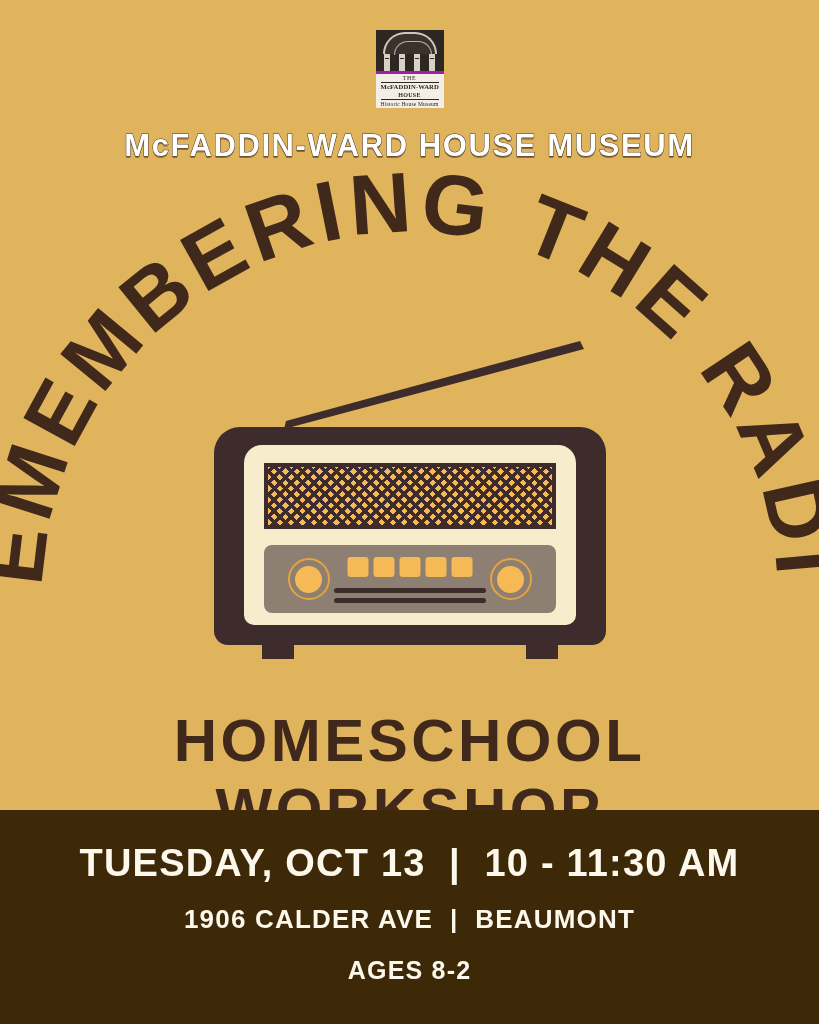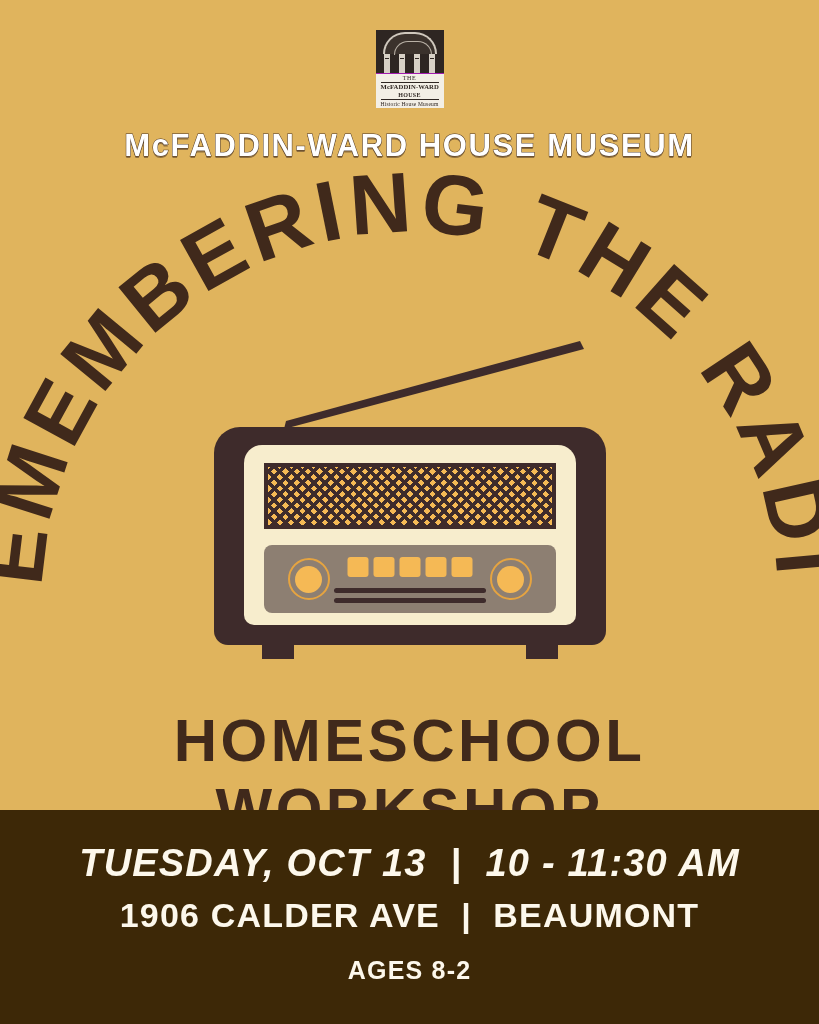--- a/index.html
+++ b/index.html
@@ -87,21 +87,21 @@
     border-bottom:1px solid #2e2622;
   }
   .logo-text {
     background: #f3efe6;
     flex: 1;
     display: flex;
     flex-direction: column;
     justify-content: center;
     align-items: center;
     padding: 1px 0 0;
-    border-top: 1px solid #a21caf;
+    border-top: 3px solid #a21caf;
   }
   .logo-line1 {
     font-family: "Liberation Serif", serif;
     font-size: 6px;
     letter-spacing: .6px;
     color: #2e2622;
     line-height: 1.05;
   }
   .logo-line2 {
     font-family: "Liberation Serif", serif;
@@ -310,22 +310,22 @@
     justify-content: flex-start;
     padding-top: 32px;
   }
   .footer-line {
     color: #fdf8ec;
     font-family: "Liberation Sans", sans-serif;
     font-weight: bold;
     text-align: center;
     white-space: pre;
   }
-  .f1 { font-size: 38px; letter-spacing: 1.2px; font-style: italic; }
-  .f2 { font-size: 34px; letter-spacing: 1.2px; margin-top: 11px; }
+  .f1 { font-size: 38px; letter-spacing: 1.2px; }
+  .f2 { font-size: 26px; letter-spacing: 1.2px; margin-top: 19px; }
   .f3 { font-size: 25px; letter-spacing: 1.2px; margin-top: 21px; }
 </style>
 </head>
 <body>
 
 <div id="poster">
 
   <div class="logo-wrap">
     <div class="logo-box">
       <div class="logo-building">

